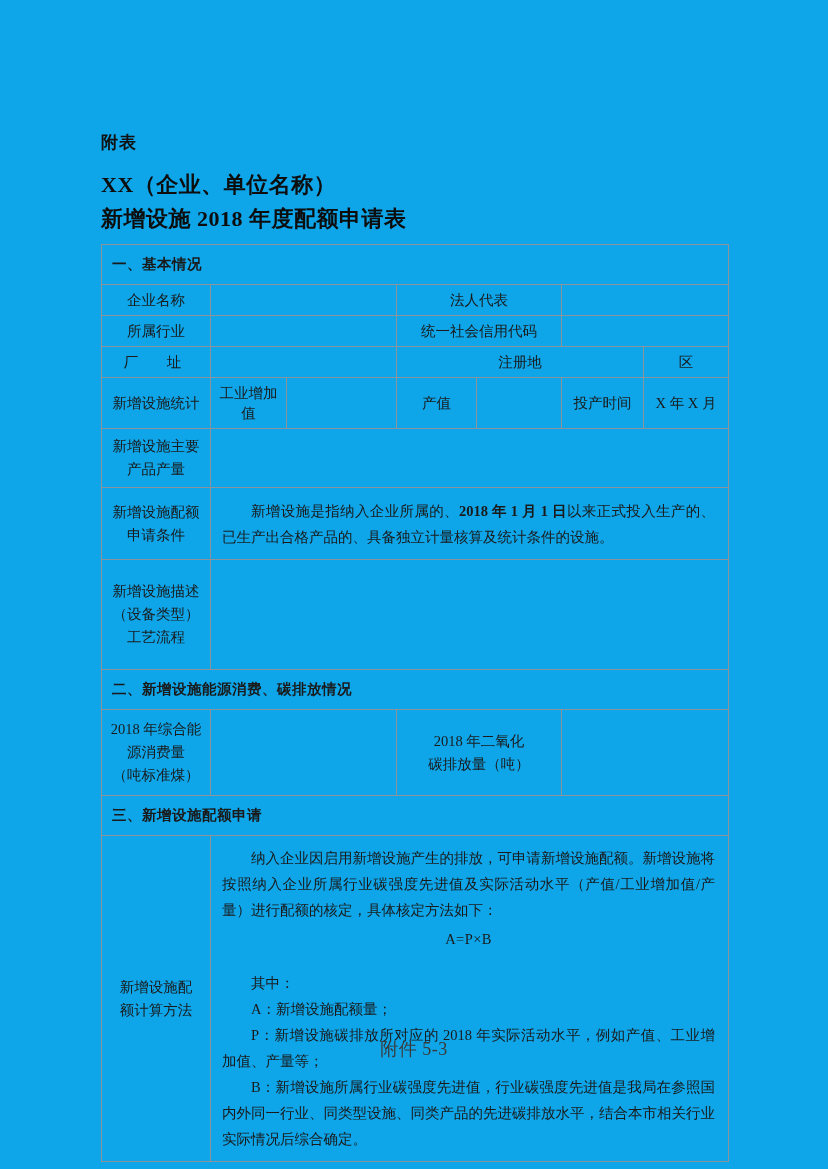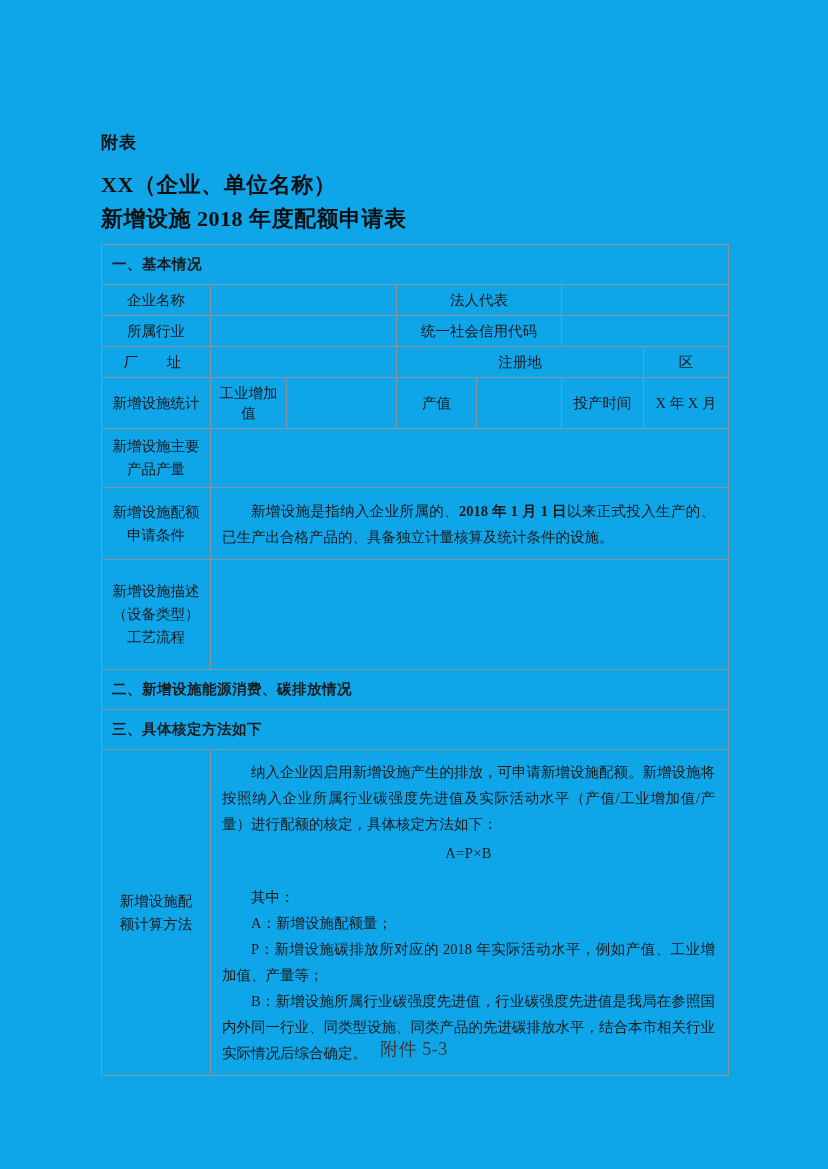--- a/index.html
+++ b/index.html
@@ -211,23 +211,36 @@
         <div>（设备类型）</div>
         <div>工艺流程</div>
       </td>
       <td class="blank" colspan="6"></td>
     </tr>
 
     <tr>
       <td class="section-head" colspan="7">二、新增设施能源消费、碳排放情况</td>
     </tr>
 
+    <tr class="r-h88">
+      <td class="lbl-ctr">
+        <div>2018 年综合能</div>
+        <div>源消费量</div>
+        <div>（吨标准煤）</div>
+      </td>
+      <td class="blank" colspan="2"></td>
+      <td class="lbl-ctr" colspan="2">
+        <div>2018 年二氧化</div>
+        <div>碳排放量（吨）</div>
+      </td>
+      <td class="blank" colspan="2"></td>
+    </tr>
 
     <tr>
-      <td class="section-head" colspan="7">三、具体核定方法如下</td>
+      <td class="section-head" colspan="7">三、新增设施配额申请</td>
     </tr>
 
     <tr>
       <td class="lbl-ctr">
         <div>新增设施配</div>
         <div>额计算方法</div>
       </td>
       <td class="para-cell" colspan="6">
         <p>纳入企业因启用新增设施产生的排放，可申请新增设施配额。新增设施将按照纳入企业所属行业碳强度先进值及实际活动水平（产值/工业增加值/产量）进行配额的核定，具体核定方法如下：</p>
         <p class="formula">A=P×B</p>

